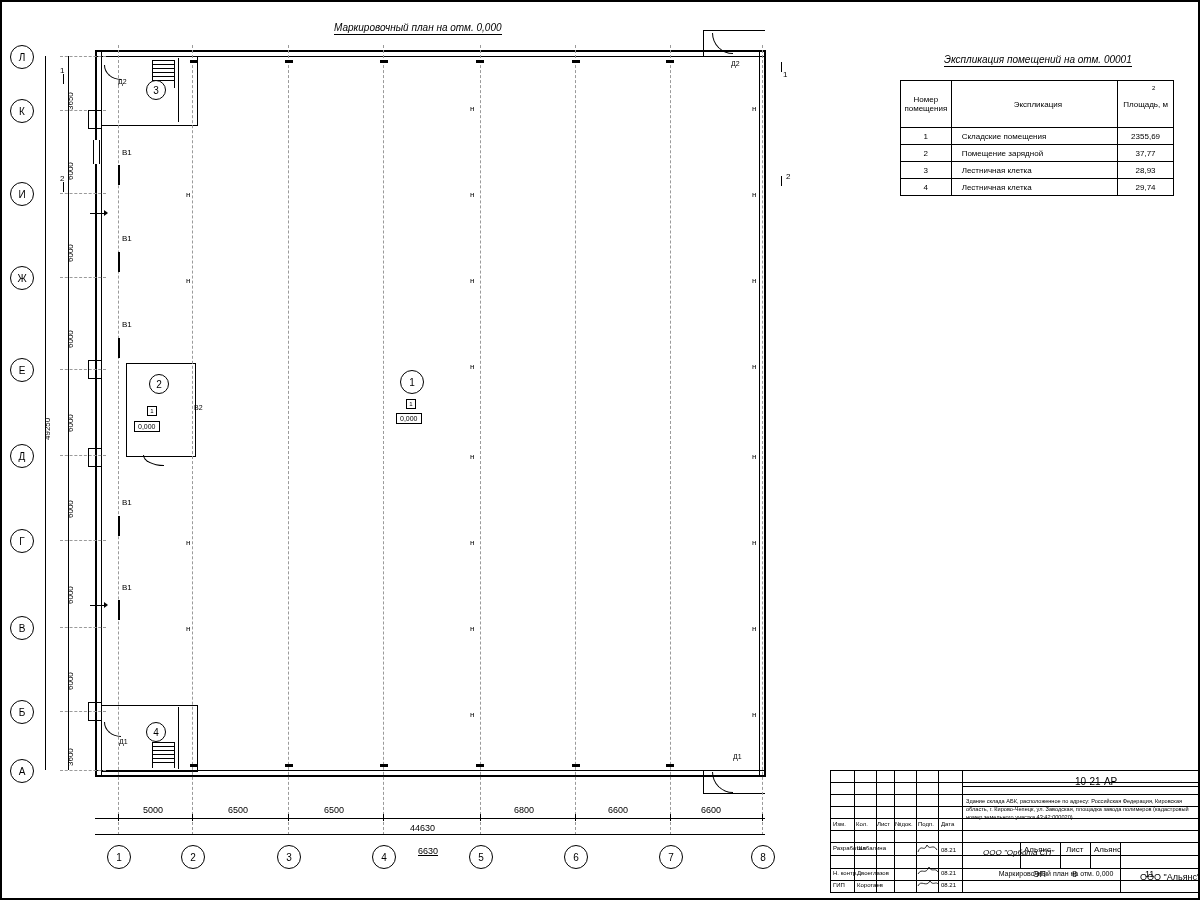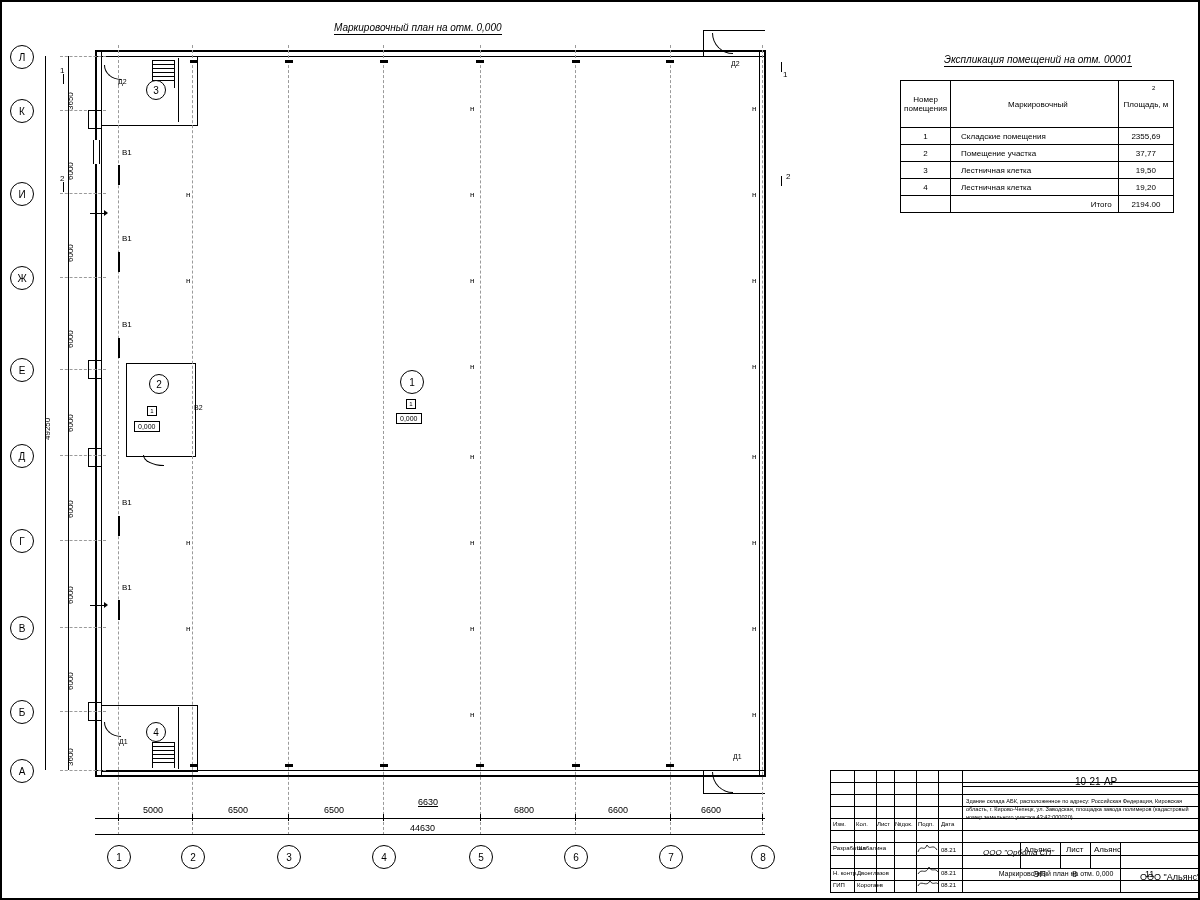--- a/index.html
+++ b/index.html
@@ -169,21 +169,21 @@
   <div class="dimtick" style="left:192px;top:814px;"></div>
   <div class="dimtick" style="left:288px;top:814px;"></div>
   <div class="dimtick" style="left:383px;top:814px;"></div>
   <div class="dimtick" style="left:480px;top:814px;"></div>
   <div class="dimtick" style="left:575px;top:814px;"></div>
   <div class="dimtick" style="left:670px;top:814px;"></div>
   <div class="dimtick" style="left:762px;top:814px;"></div>
   <div class="txt t9" style="left:143px;top:805px;">5000</div>
   <div class="txt t9" style="left:228px;top:805px;">6500</div>
   <div class="txt t9" style="left:324px;top:805px;">6500</div>
-  <div class="txt t9" style="left:418px;top:797px;text-decoration:underline;">6630</div>
+  <div class="txt t9" style="left:418px;top:846px;text-decoration:underline;">6630</div>
   <div class="txt t9" style="left:514px;top:805px;">6800</div>
   <div class="txt t9" style="left:608px;top:805px;">6600</div>
   <div class="txt t9" style="left:701px;top:805px;">6600</div>
   <div class="txt t9" style="left:410px;top:823px;">44630</div>
 
   <div class="txt t8" style="left:60px;top:66px;">1</div>
   <div class="ln v" style="left:63px;top:74px;height:10px;"></div>
   <div class="txt t8" style="left:60px;top:174px;">2</div>
   <div class="ln v" style="left:63px;top:182px;height:10px;"></div>
   <div class="txt t8" style="left:783px;top:70px;">1</div>
@@ -255,47 +255,42 @@
   <div class="ln h" style="left:476px;top:764px;width:8px;height:3px;"></div>
   <div class="ln h" style="left:572px;top:764px;width:8px;height:3px;"></div>
   <div class="ln h" style="left:666px;top:764px;width:8px;height:3px;"></div>
 
   <div class="title-main ul" style="left:944px;top:54px;">Экспликация помещений на отм. 00001</div>
 
   <table class="expl" style="left:900px;top:80px;width:274px;">
     <tbody>
         <tr>
       <th class="num" style="height:44px;">Номер помещения</th>
-      <th class="nm ctr">Маркировочный</th>
+      <th class="nm ctr">Экспликация</th>
       <th class="ar">Площадь, м</th>
     </tr>
     <tr>
       <td class="num">1</td>
       <td class="nm">Складские помещения</td>
       <td class="ar">2355,69</td>
     </tr>
     <tr>
       <td class="num">2</td>
-      <td class="nm">Помещение участка</td>
+      <td class="nm">Помещение зарядной</td>
       <td class="ar">37,77</td>
     </tr>
     <tr>
       <td class="num">3</td>
       <td class="nm">Лестничная клетка</td>
-      <td class="ar">19,50</td>
+      <td class="ar">28,93</td>
     </tr>
     <tr>
       <td class="num">4</td>
       <td class="nm">Лестничная клетка</td>
-      <td class="ar">19,20</td>
-    </tr>
-    <tr>
-      <td class="num"></td>
-      <td class="nm" style="text-align:right;padding-right:6px;">Итого</td>
-      <td class="ar">2194.00</td>
+      <td class="ar">29,74</td>
     </tr>
   </tbody>
     </table>
   <div class="txt" style="left:1152px;top:85px;font-size:6px;">2</div>
 
   <div class="ln h" style="left:830px;top:770px;width:370px;"></div>
   <div class="ln h" style="left:830px;top:782px;width:370px;"></div>
   <div class="ln h" style="left:830px;top:794px;width:370px;"></div>
   <div class="ln h" style="left:830px;top:806px;width:370px;"></div>
   <div class="ln h" style="left:830px;top:818px;width:370px;"></div>

